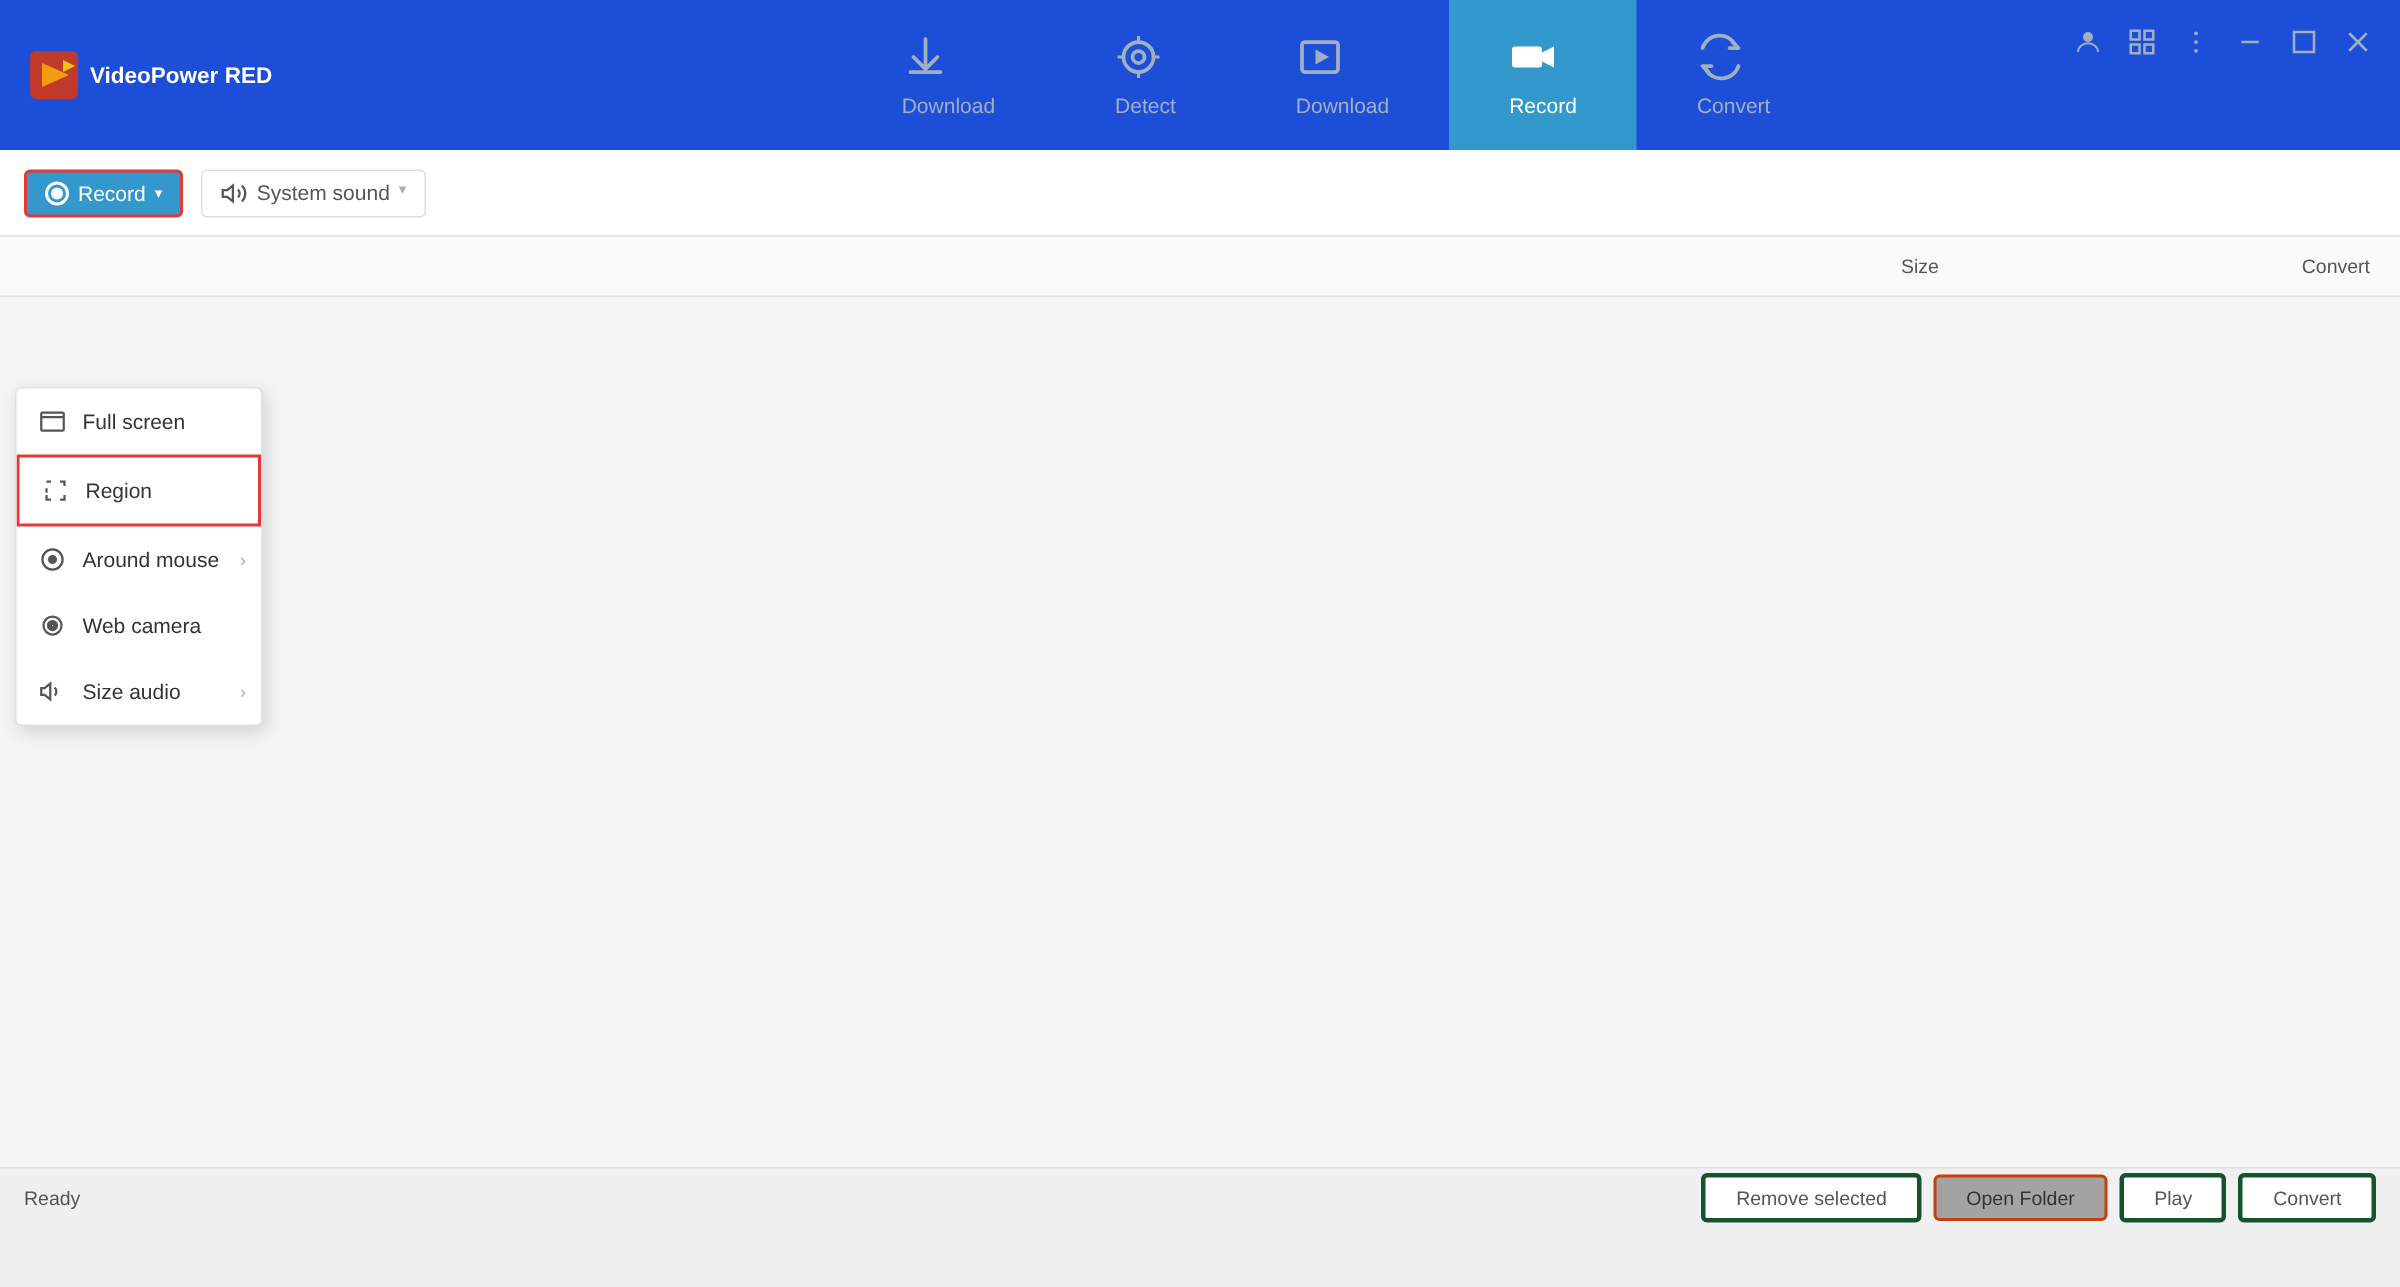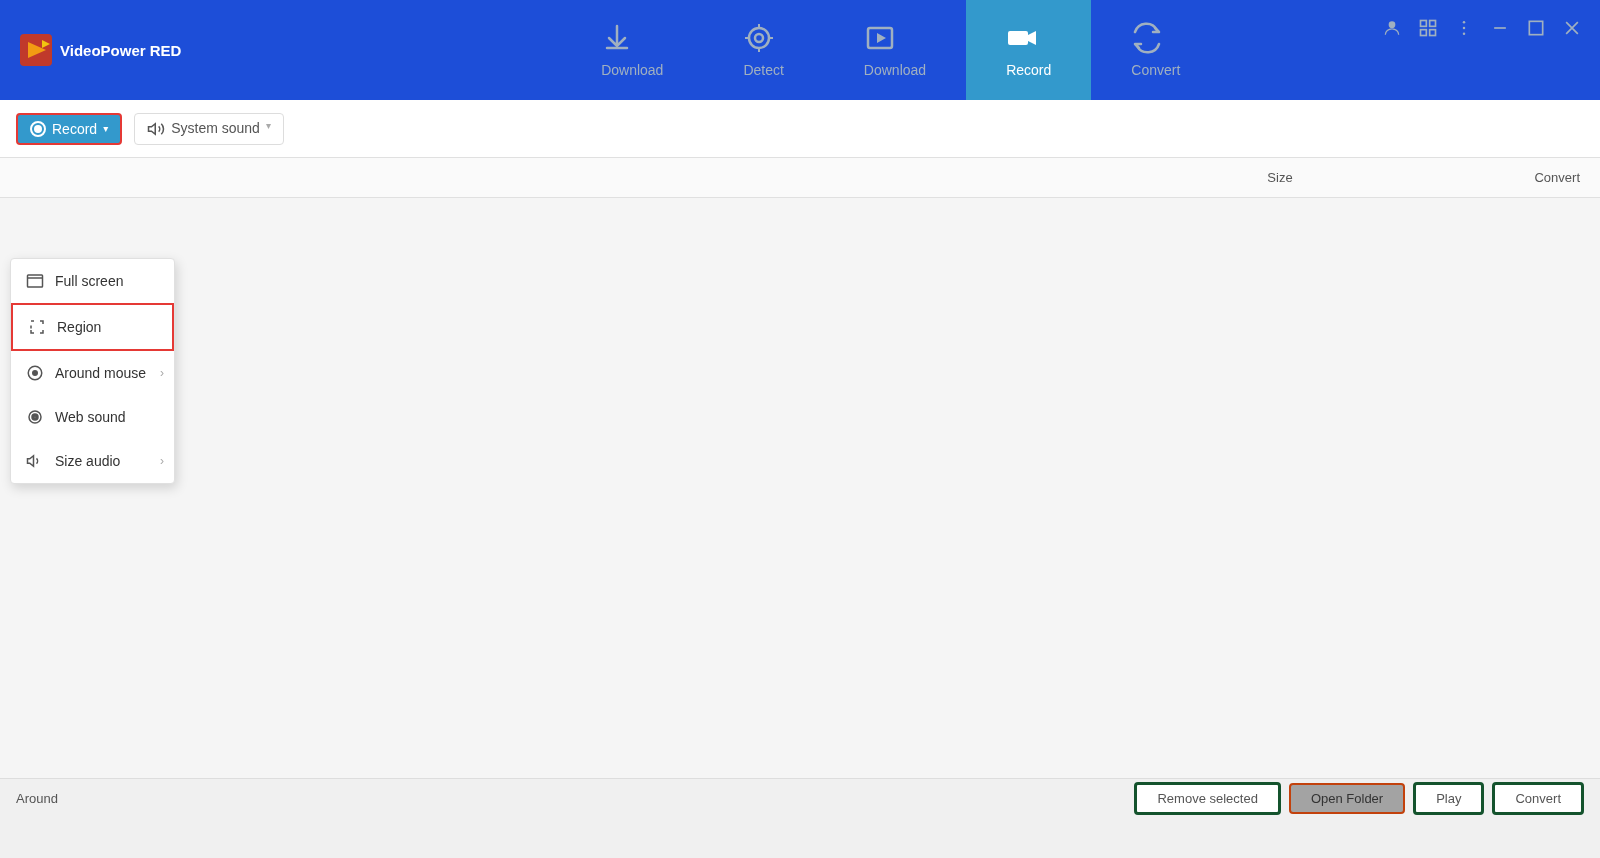--- a/index.html
+++ b/index.html
@@ -359,21 +359,21 @@
 
   <div class="table-header">
     <div class="table-col-name"></div>
     <div class="table-col-size">Size</div>
     <div class="table-col-duration">Convert</div>
   </div>
 
   <div class="content-area"></div>
 
   <div class="bottom-bar">
-    <span class="status-text">Around</span>
+    <span class="status-text">Ready</span>
     <div class="bottom-actions">
       <button class="bottom-btn">Remove selected</button>
       <button class="bottom-btn primary">Open Folder</button>
       <button class="bottom-btn">Play</button>
       <button class="bottom-btn">Convert</button>
     </div>
   </div>
 
   <div class="dropdown-menu">
 
@@ -408,21 +408,21 @@
     </div>
 
     <div class="dropdown-item">
       <span class="item-icon">
         <svg width="18" height="18" viewBox="0 0 24 24" fill="none" stroke="#555" stroke-width="2">
           <circle cx="12" cy="12" r="8"></circle>
           <circle cx="12" cy="12" r="4" fill="#555"></circle>
           <circle cx="12" cy="12" r="1.5" fill="white"></circle>
         </svg>
       </span>
-      <span>Web sound</span>
+      <span>Web camera</span>
     </div>
 
     <div class="dropdown-item">
       <span class="item-icon">
         <svg width="18" height="18" viewBox="0 0 24 24" fill="none" stroke="#555" stroke-width="2">
           <polygon points="10,5 5,9 2,9 2,15 5,15 10,19"></polygon>
           <path d="M14 8.5a5 5 0 0 1 0 7"></path>
         </svg>
       </span>
       <span>Size audio</span>

